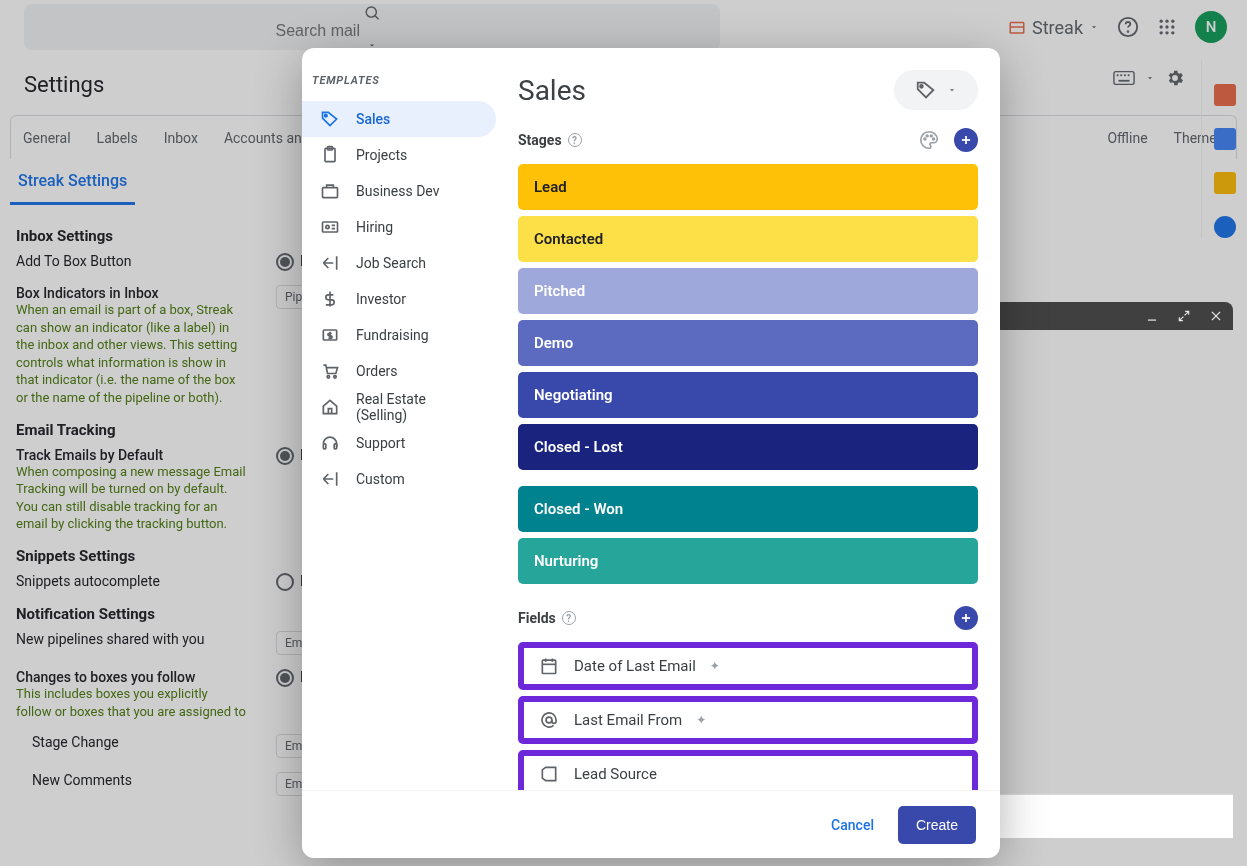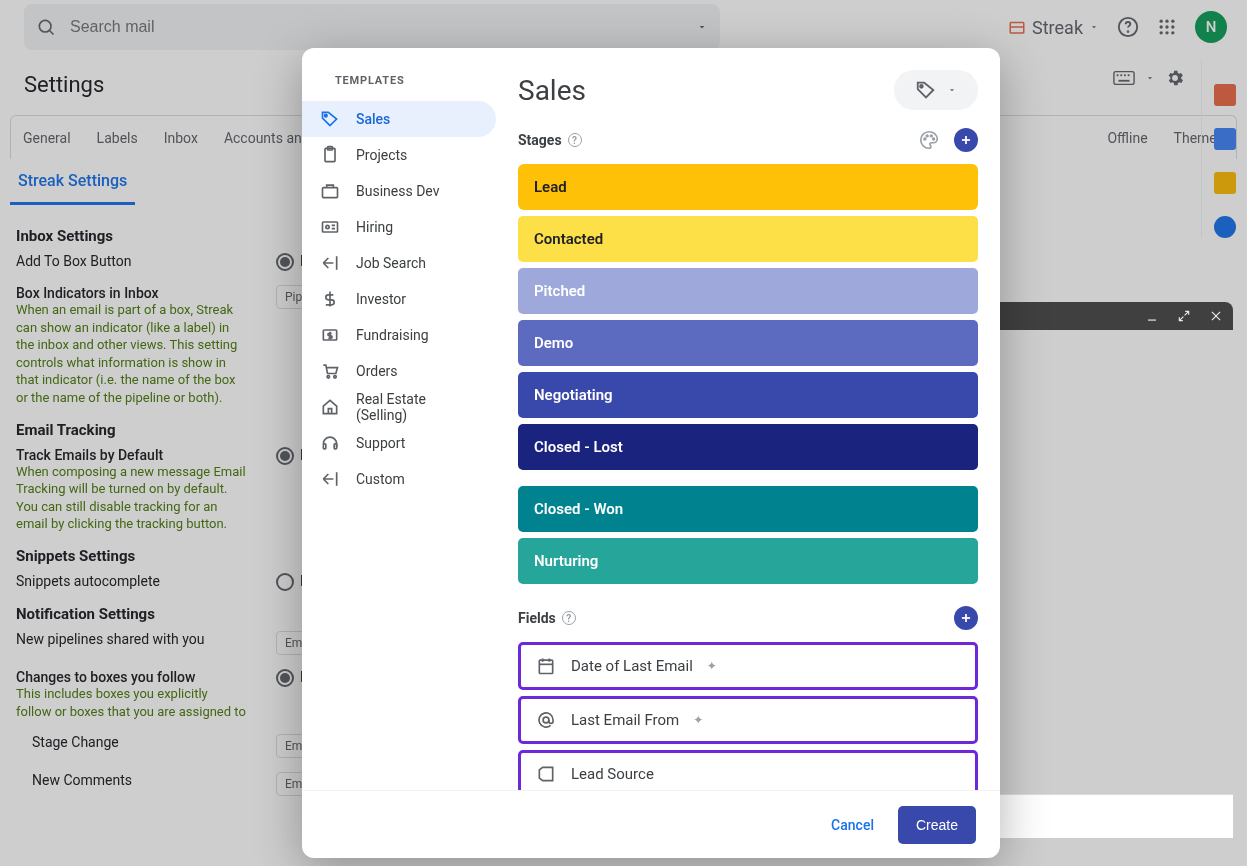--- a/index.html
+++ b/index.html
@@ -1,21 +1,21 @@
 <!DOCTYPE html>
 <html><head>
 <meta charset="utf-8">
 <style>
 * { box-sizing: border-box; margin: 0; padding: 0; }
 body { font-family: Roboto, Arial, sans-serif; background: #fff; width: 1247px; height: 866px; overflow: hidden; position: relative; }
 
 
 .bg { width: 100%; height: 100%; position: absolute; top:0; left:0; }
 .topbar { height: 54px; display:flex; align-items:center; padding: 0 20px; }
-.search-wrap { display:flex; align-items:center; background:#f1f3f4; border-radius:8px; height:46px; width:696px; padding:0 12px; margin-left:4px;}
+.search-wrap { display:flex; align-items:center; background:#f1f3f4; border-radius:8px; height:46px; width:696px; padding:0 12px; margin-left:4px;flex-direction:column;}
 .search-wrap .icon { color:#5f6368; }
 .search-input { border:none; background:transparent; font-size:16px; flex:1; margin-left:14px; color:#5f6368; outline:none;}
 .topbar-right { margin-left:auto; display:flex; align-items:center; gap:18px; }
 .streak-btn { display:flex; align-items:center; gap:6px; color:#5f6368; font-size:18px; }
 .help-icon, .apps-icon { color:#5f6368; }
 .avatar { width:32px; height:32px; border-radius:50%; background:#0f9d58; color:#fff; display:flex; align-items:center; justify-content:center; font-size:15px; font-weight:500; }
 
 .settings-head { padding: 18px 24px 10px; }
 .settings-title { font-size:22px; color:#202124; }
 .tabs { display:flex; gap:26px; padding:0 12px; border:1px solid #dadce0; border-bottom:none; height:44px; align-items:center; margin: 8px 10px 0; border-radius:6px 6px 0 0;}
@@ -38,41 +38,41 @@
 .scrim { position:absolute; inset:0; background:rgba(32,33,36,0.22); }
 
 
 .compose-peek { position:absolute; right:14px; top:302px; height:28px; width:594px; background:#404040; border-radius:8px 8px 0 0; display:flex; align-items:center; justify-content:flex-end; gap:18px; padding:0 10px; color:#e8eaed; }
 .compose-toolbar { position:absolute; right:14px; bottom:28px; width:594px; height:44px; background:#fff; border-top:1px solid #dadce0; display:flex; align-items:center; gap:18px; padding:0 14px; color:#444;}
 
 
 .modal { position:absolute; left:302px; top:48px; width:698px; height:810px; background:#fff; border-radius:12px; box-shadow:0 12px 48px rgba(0,0,0,0.3); display:flex; flex-direction:column; overflow:hidden;}
 .modal-body { flex:1; display:flex; overflow:hidden; }
 .templates-col { width:200px; padding:26px 0 0 0; }
-.templates-label { font-size:11px; font-weight:700; letter-spacing:0.8px; color:#5f6368; padding:0 33px 14px; }
+.templates-label { font-size:11px; font-weight:700; letter-spacing:0.8px; color:#5f6368; padding:0 10px 14px;font-style:italic; }
 .tmpl-item { display:flex; align-items:center; gap:16px; height:36px; padding:0 18px; font-size:14px; color:#3c4043; cursor:pointer; border-radius:0 18px 18px 0; margin-right:6px;}
 .tmpl-item.active { background:#e8f0fe; }
 .tmpl-item.active .tmpl-label { color:#1967d2; font-weight:500; }
 .tmpl-item.active svg { color:#1a73e8; }
 .tmpl-icon { width:20px; height:20px; color:#5f6368; display:flex; align-items:center; justify-content:center;}
 
 .detail-col { flex:1; padding:22px 22px 0 16px; overflow-y:auto; }
 .detail-head { display:flex; align-items:center; justify-content:space-between; margin-bottom:18px;}
 .detail-title { font-size:28px; font-weight:400; color:#3c4043; }
 .tag-chip { background:#f1f3f4; border-radius:20px; height:40px; width:84px; display:flex; align-items:center; justify-content:center; gap:10px; color:#5f6368;}
 
 .section-head { display:flex; align-items:center; justify-content:space-between; margin:8px 0 12px;}
 .section-label { font-size:14px; font-weight:700; color:#3c4043; display:flex; align-items:center; gap:6px;}
 .section-actions { display:flex; align-items:center; gap:14px; }
 .add-circle { width:24px; height:24px; border-radius:50%; background:#3949ab; display:flex; align-items:center; justify-content:center; color:#fff; cursor:pointer;}
 
 .stage { height:46px; border-radius:5px; display:flex; align-items:center; padding:0 16px; font-size:15px; font-weight:600; margin-bottom:6px; color:#202124;}
 .stage.white-text { color:#fff; }
 
-.field-row { height:48px; border:3px solid #6d28d9; border-radius:5px; display:flex; align-items:center; gap:14px; padding:0 14px; margin-bottom:6px; font-size:15px; color:#3c4043;}
+.field-row { height:48px; border:6px solid #6d28d9; border-radius:5px; display:flex; align-items:center; gap:14px; padding:0 14px; margin-bottom:6px; font-size:15px; color:#3c4043;}
 .field-icon { width:22px; height:22px; color:#5f6368; display:flex; align-items:center; justify-content:center;}
 .sparkle { color:#9aa0a6; font-size:12px; }
 
 .modal-footer { height:68px; border-top:1px solid #f1f3f4; display:flex; align-items:center; justify-content:flex-end; gap:24px; padding:0 24px;}
 .btn-cancel { color:#1a73e8; font-size:14px; font-weight:500; cursor:pointer; }
 .btn-create { background:#3949ab; color:#fff; border:none; border-radius:5px; height:38px; padding:0 18px; font-size:14px; font-weight:500; cursor:pointer;}
 
 .help-q { width:14px; height:14px; border:1.5px solid #9aa0a6; border-radius:50%; display:inline-flex; align-items:center; justify-content:center; font-size:10px; color:#9aa0a6;}
 .palette-icon { color:#9aa0a6; }
 
@@ -421,21 +421,21 @@
             </svg>
           <div class="add-circle">
             <svg width="14" height="14" viewBox="0 0 24 24" stroke="#fff" stroke-width="3">
                 <line x1="12" y1="5" x2="12" y2="19"></line>
                 <line x1="5" y1="12" x2="19" y2="12"></line>
               </svg>
           </div>
         </div>
       </div>
       <div id="stages-list">
-          <div class="stage" style="background: rgb(255, 193, 7); border-radius: 6px;">Lead</div>
+          <div class="stage" style="background: rgb(255, 193, 7);">Lead</div>
           <div class="stage" style="background: #fde047;">Contacted</div>
           <div class="stage white-text" style="background: rgb(159, 168, 218);">Pitched</div>
           <div class="stage white-text" style="background: rgb(92, 107, 192);">Demo</div>
           <div class="stage white-text" style="background: rgb(57, 73, 171);">Negotiating</div>
           <div class="stage white-text" style="background: rgb(26, 35, 126);">Closed - Lost</div>
           <div class="stage white-text" style="background: rgb(0, 131, 143); margin-top: 16px;">Closed - Won</div>
           <div class="stage white-text" style="background: rgb(38, 166, 154);">Nurturing</div>
         </div>
 
       <div class="section-head" style="margin-top:22px">

